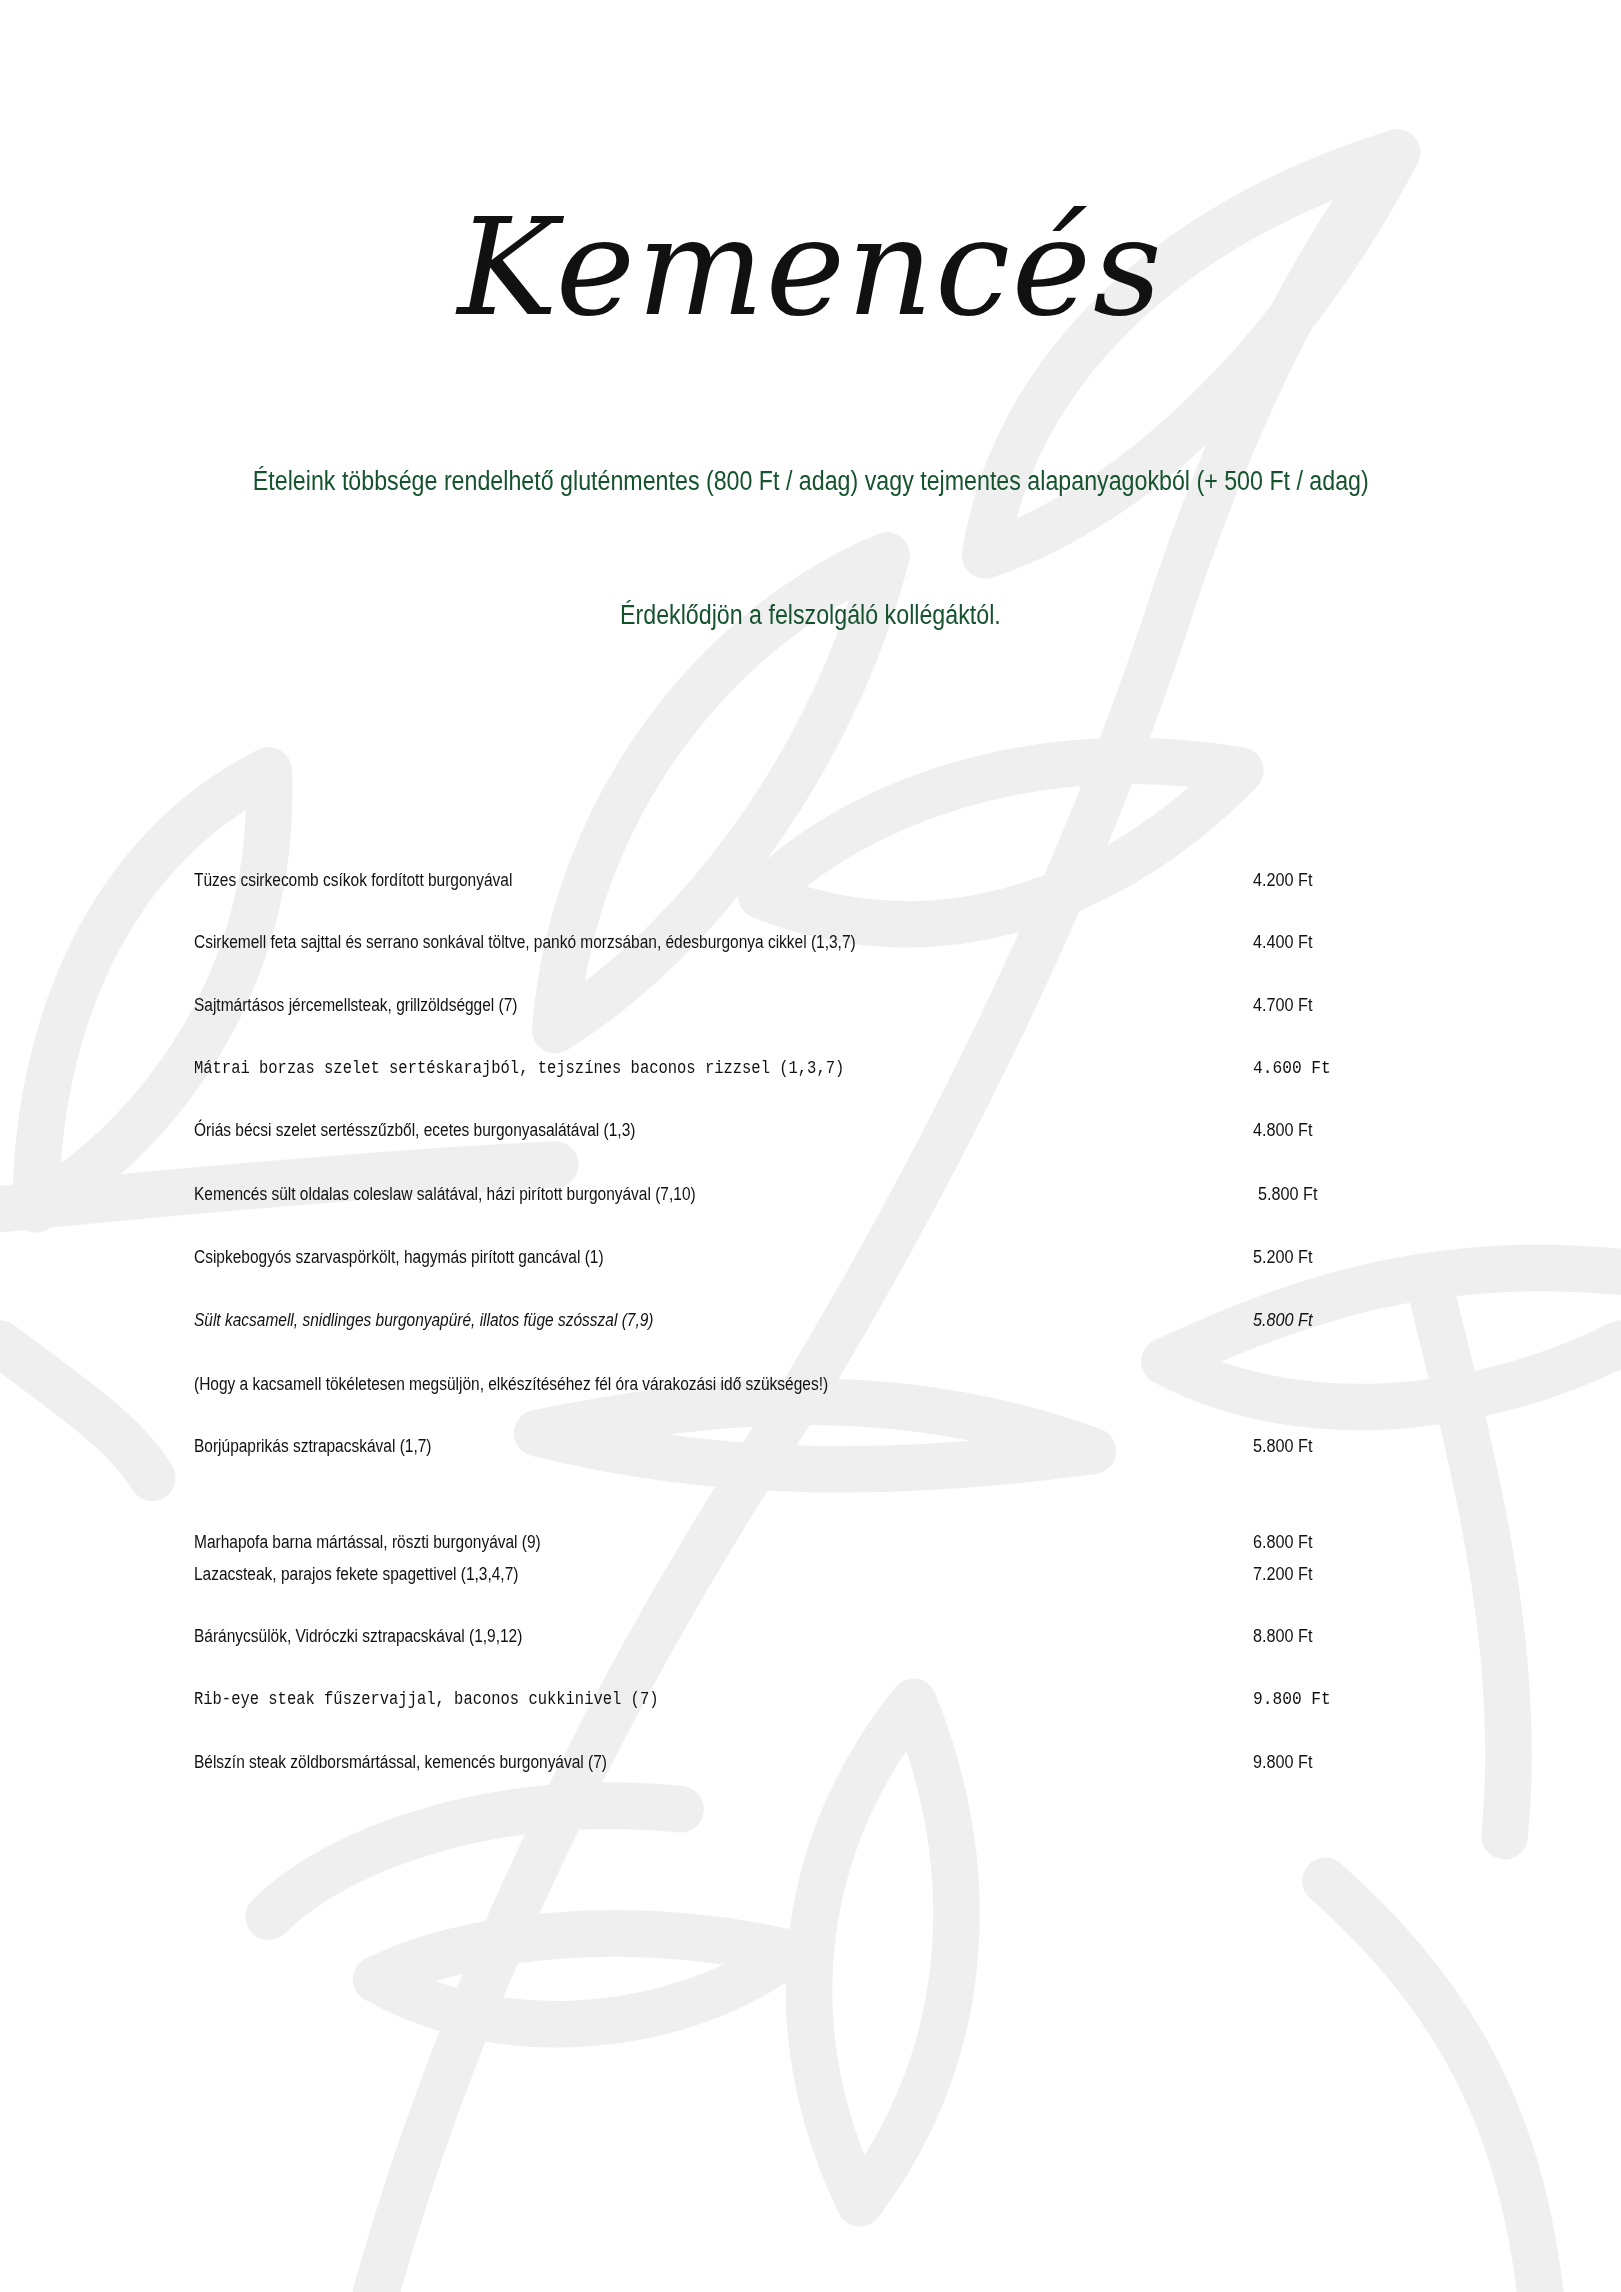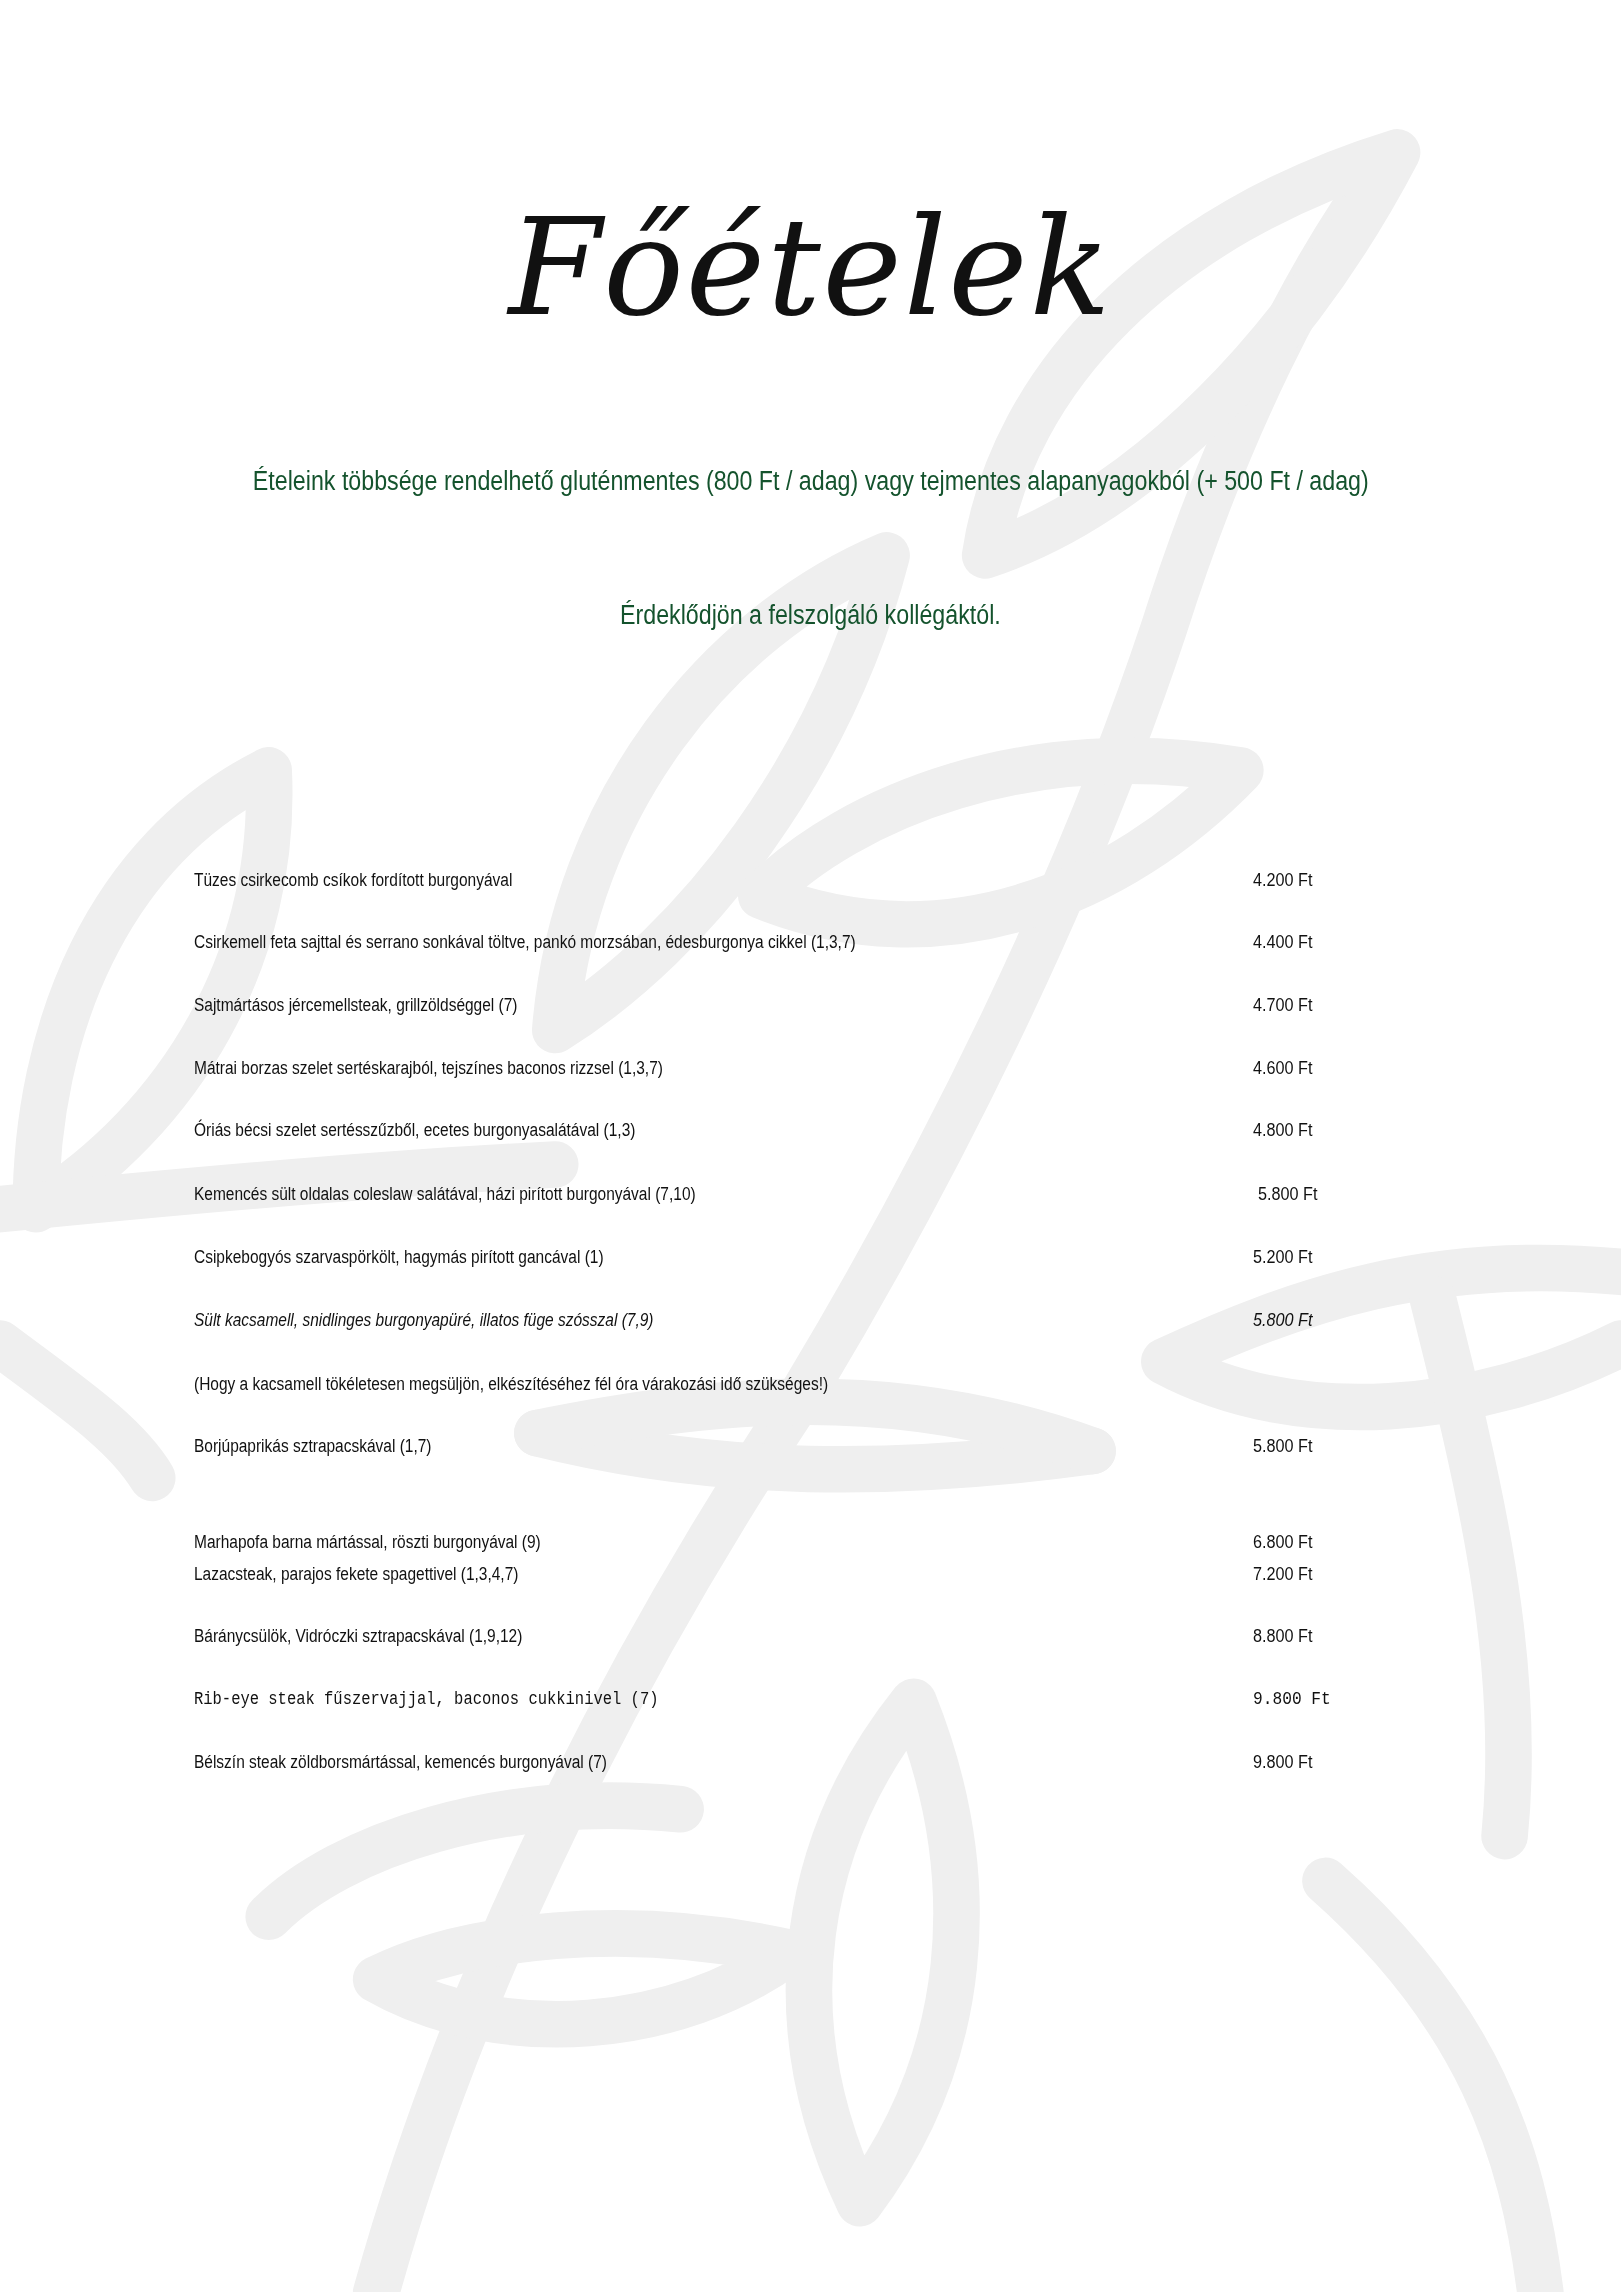--- a/index.html
+++ b/index.html
@@ -47,21 +47,21 @@
   <path d="M1220 1620 C 1000 1650, 800 1650, 600 1600"></path>
   <path d="M1220 1620 C 1000 1540, 800 1560, 600 1600"></path>
 
   <path d="M1020 1900 C 900 2050, 860 2250, 960 2460 C 1080 2300, 1100 2100, 1020 1900 Z"></path>
 
   <path d="M880 2180 C 700 2140, 520 2160, 420 2210 C 560 2290, 760 2270, 880 2180 Z"></path>
   <path d="M760 2020 C 560 2000, 380 2060, 300 2140"></path>
   <path d="M1480 2100 C 1650 2250, 1700 2400, 1720 2560"></path>
 </svg>
 
-<div class="title">Főételek</div>
+<div class="title">Kemencés</div>
 
 <div class="intro" style="top: 466px;">
   <span>Ételeink többsége rendelhető gluténmentes (800 Ft / adag) vagy tejmentes alapanyagokból (+ 500 Ft / adag)</span>
 </div>
 <div class="intro" style="top: 600px;">
   <span>Érdeklődjön a felszolgáló kollégáktól.</span>
 </div>
 
 <div>
   <div class="row" style="top: 862px;">
@@ -69,21 +69,21 @@
     <span class="price">4.200 Ft</span>
   </div>
   <div class="row" style="top: 924px;">
     <span class="name">Csirkemell feta sajttal és serrano sonkával töltve, pankó morzsában, édesburgonya cikkel (1,3,7)</span>
     <span class="price">4.400 Ft</span>
   </div>
   <div class="row" style="top: 987px;">
     <span class="name">Sajtmártásos jércemellsteak, grillzöldséggel (7)</span>
     <span class="price">4.700 Ft</span>
   </div>
-  <div class="row" style="top: 1050px;">
+  <div class="row" style="top: 1050px; font-family: Liberation Mono, monospace;">
     <span class="name">Mátrai borzas szelet sertéskarajból, tejszínes baconos rizzsel (1,3,7)</span>
     <span class="price">4.600 Ft</span>
   </div>
   <div class="row" style="top: 1112px;">
     <span class="name">Óriás bécsi szelet sertésszűzből, ecetes burgonyasalátával (1,3)</span>
     <span class="price">4.800 Ft</span>
   </div>
   <div class="row" style="top: 1176px;">
     <span class="name">Kemencés sült oldalas coleslaw salátával, házi pirított burgonyával (7,10)</span>
     <span class="price" style="left: 1064px;">5.800 Ft</span>

